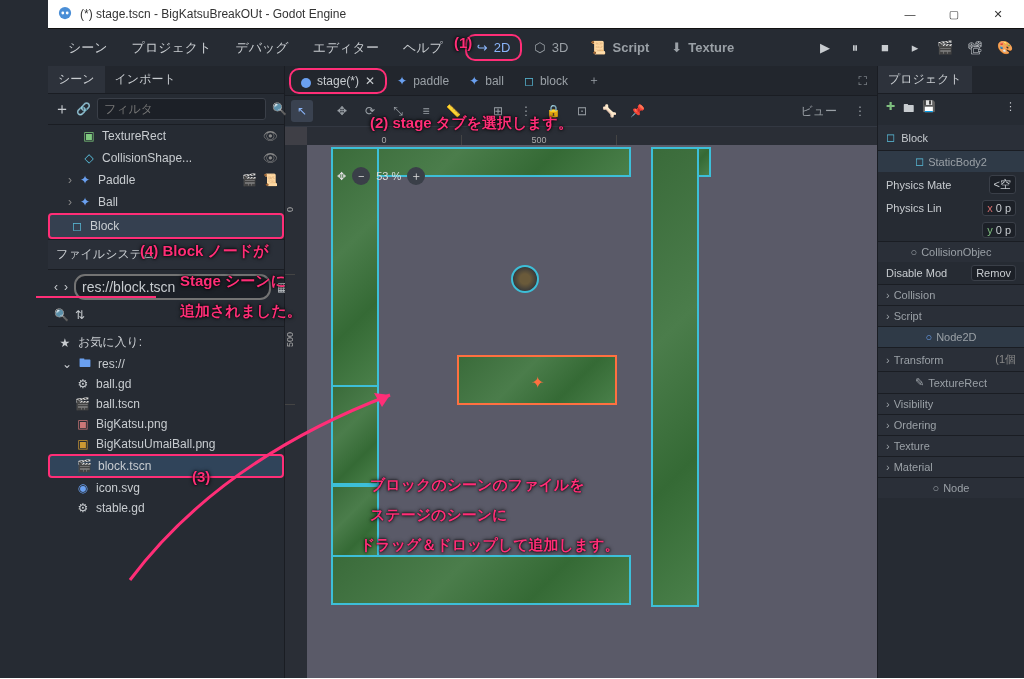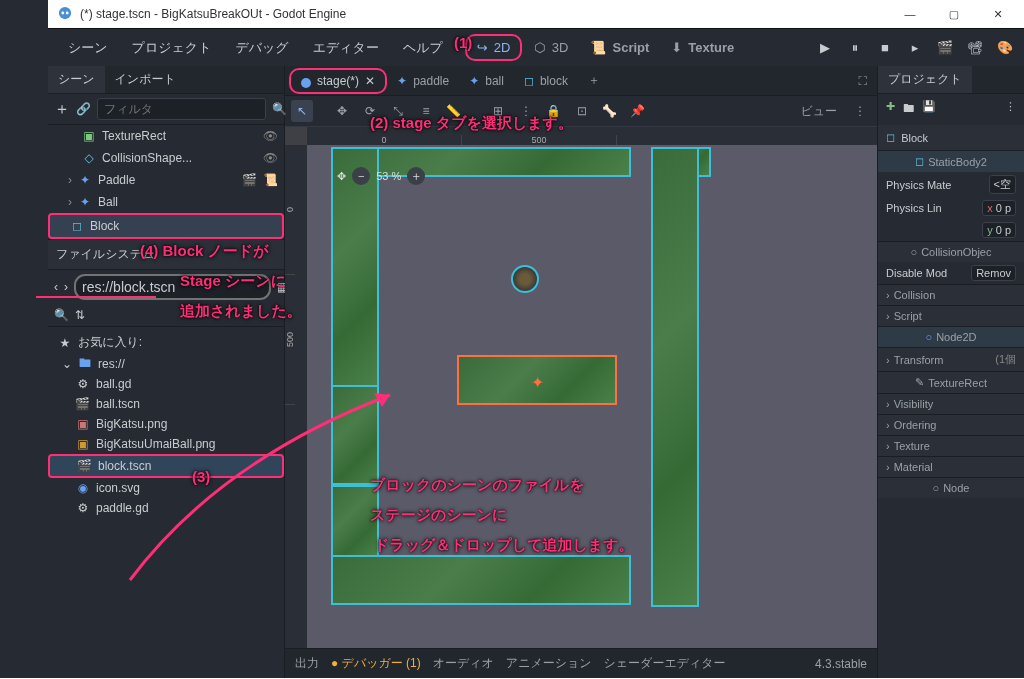--- a/index.html
+++ b/index.html
@@ -223,21 +223,21 @@
         <div class="fs-item selected">
             <span class="ficon">🎬</span>
             <span>block.tscn</span>
           </div>
         <div class="fs-item">
             <span class="ficon ic-blue">◉</span>
             <span>icon.svg</span>
           </div>
         <div class="fs-item">
             <span class="ficon">⚙</span>
-            <span>paddle.gd</span>
+            <span>stable.gd</span>
           </div>
       </div>
     </div>
 
     <div class="center">
       <div class="scene-tabs">
         <div style="width:4px"></div>
         <div class="scenetab active ring">
             <span class="circ"></span>
             <span>stage(*)</span>
@@ -302,29 +302,20 @@
           <span style="position:absolute;top:228px;left:224px;color:#ff7040;font-size:16px">✦</span>
           <div class="ball"></div>
           <div class="zoomctrl">
             <span>✥</span>
             <span class="zbtn">－</span>
             <span>53 %</span>
             <span class="zbtn">＋</span>
           </div>
         </div>
       </div>
-      <div class="btmtabs">
-        <div class="bt">出力</div>
-        <div class="bt warn">● <span>デバッガー (1)</span></div>
-        <div class="bt">オーディオ</div>
-        <div class="bt">アニメーション</div>
-        <div class="bt">シェーダーエディター</div>
-        <div style="flex:1"></div>
-        <div class="bt">4.3.stable</div>
-      </div>
     </div>
 
     <div class="right insp">
       <div class="docktabs">
           <div class="docktab active">プロジェクト</div>
         </div>
       <div class="bar">
         <span style="color:#7fbf7f">✚</span>
         <span>🖿</span>
         <span>💾</span>
@@ -405,18 +396,18 @@
 </div>
 
 <div class="annot" style="top:34px; left:454px">(1)</div>
 <div class="annot" style="top:114px; left:370px">(2) stage タブを選択します。</div>
 <div class="annot" style="top:242px; left:140px;white-space:nowrap">(4) Block ノードが</div>
 <div class="annot" style="top:272px; left:180px">Stage シーンに</div>
 <div class="annot" style="top:302px; left:180px">追加されました。</div>
 <div class="annot" style="top:468px; left:192px">(3)</div>
 <div class="annot" style="top:476px; left:370px">ブロックのシーンのファイルを</div>
 <div class="annot" style="top:506px; left:370px">ステージのシーンに</div>
-<div class="annot" style="top:536px; left:374px">ドラッグ＆ドロップして追加します。</div>
+<div class="annot" style="top:536px; left:360px">ドラッグ＆ドロップして追加します。</div>
 <div class="underline" style="top:296px;left:36px;width:120px"></div>
 <svg class="arrow-svg" style="top:380px;left:120px" width="300" height="210">
   <path d="M 10 200 Q 100 80 270 15" stroke="#ff2e77" stroke-width="3" fill="none"></path>
   <path d="M 270 15 l -16 -2 l 8 14 z" fill="#ff2e77"></path>
 </svg>
 
 </body></html>

